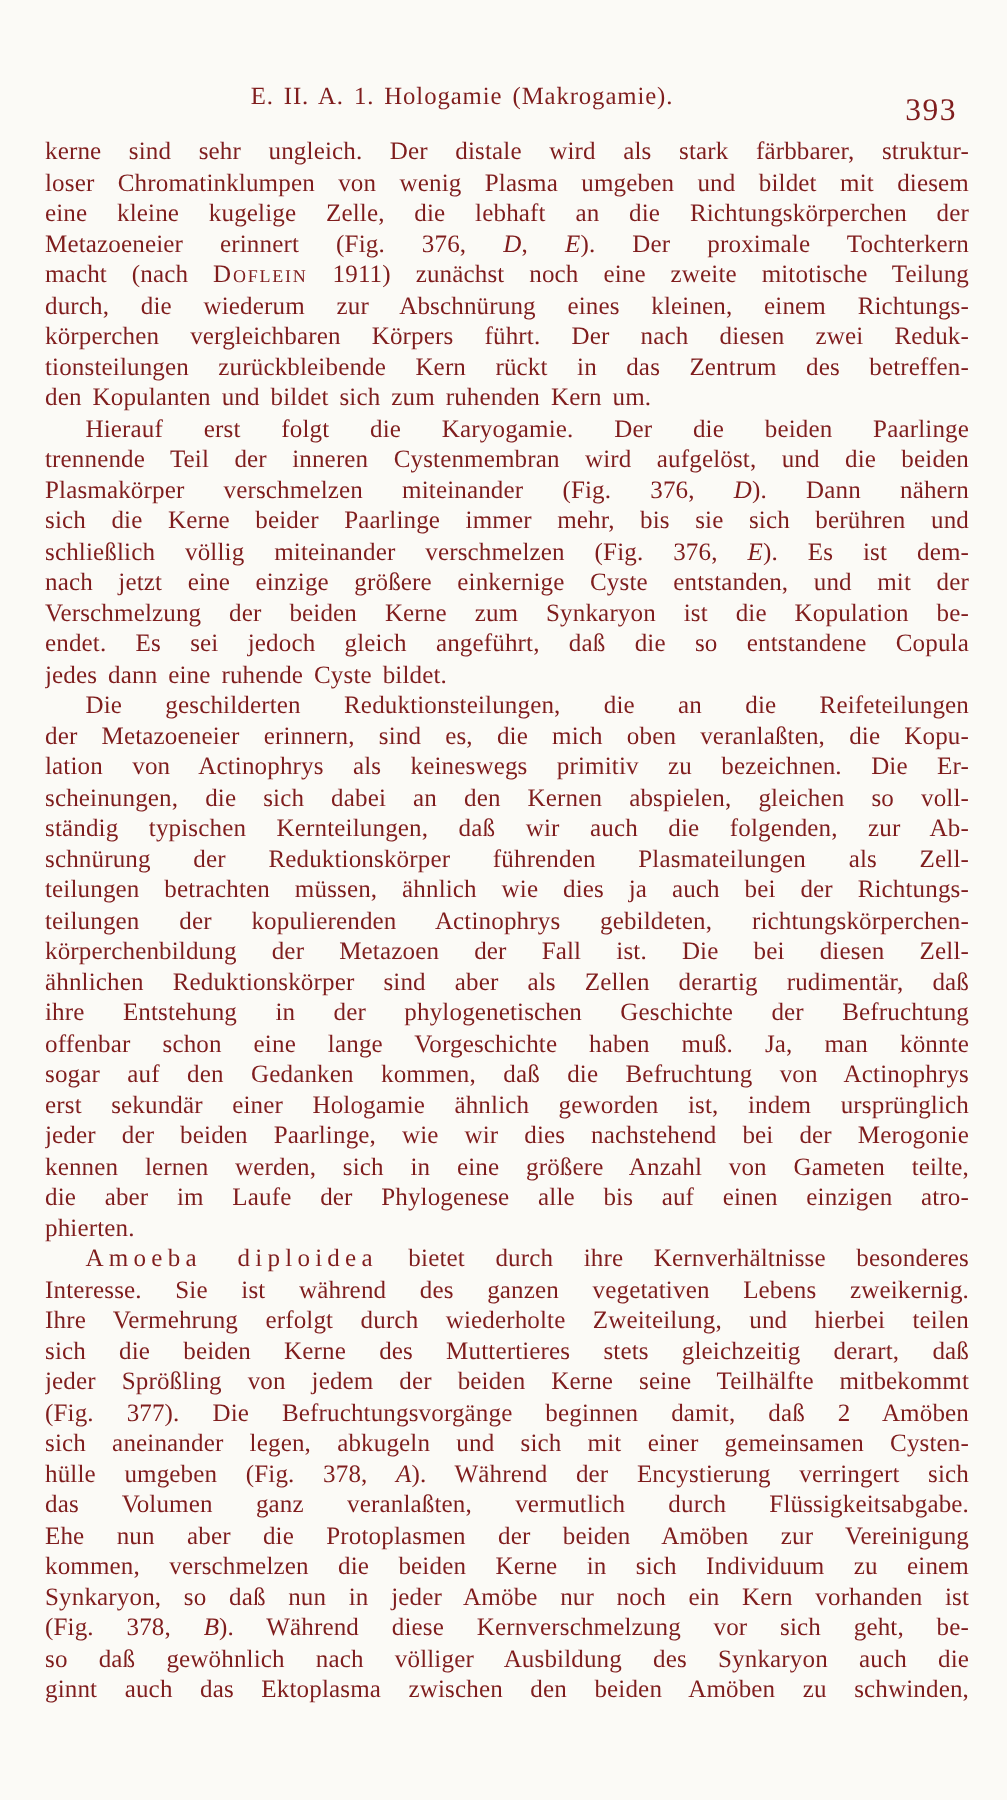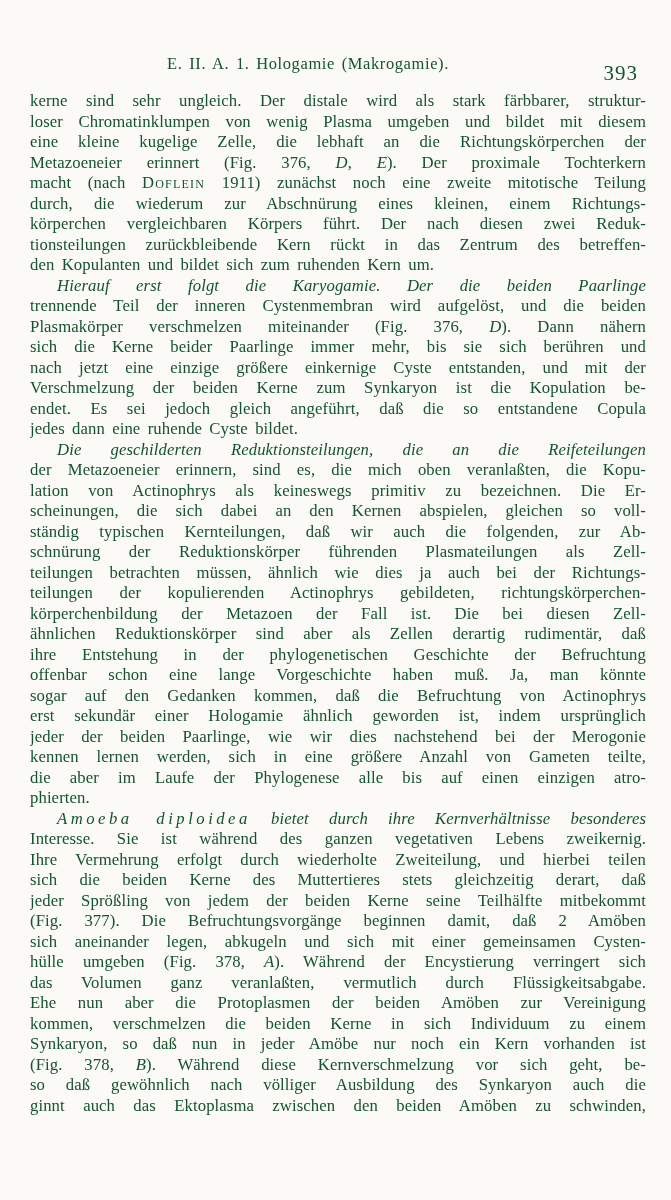--- a/index.html
+++ b/index.html
@@ -7,21 +7,21 @@
     padding: 0;
     background: #fbfaf6;
   }
   .page {
     position: relative;
     width: 671px;
     height: 1200px;
     background: #fbfaf6;
     overflow: hidden;
     font-family: "Liberation Serif", "DejaVu Serif", serif;
-    color: #14532d;
+    color: #7f1d1d;
   }
   .header {
     position: absolute;
     top: 54px;
     left: 30px;
     width: 616px;
     height: 34px;
   }
   .running-title {
     text-align: center;
@@ -46,21 +46,21 @@
     line-height: 20.5px;
     letter-spacing: 0.1px;
   }
   .paragraph { margin: 0; }
   .line {
     text-align: justify;
     text-align-last: justify;
     height: 20.5px;
     overflow: hidden;
   }
-  .line.indent { padding-left: 27px; font-style: italic; }
+  .line.indent { padding-left: 27px; }
   .line.endline {
     text-align-last: left;
     word-spacing: 3px;
   }
   .sc { font-variant: small-caps; letter-spacing: 1.2px; }
   .sp { letter-spacing: 3.5px; }
   .it { font-style: italic; }
 </style>
 </head>
 <body>
@@ -80,20 +80,21 @@
         <div class="line">durch, die wiederum zur Abschnürung eines kleinen, einem Richtungs-</div>
         <div class="line">körperchen vergleichbaren Körpers führt. Der nach diesen zwei Reduk-</div>
         <div class="line">tionsteilungen zurückbleibende Kern rückt in das Zentrum des betreffen-</div>
         <div class="line endline">den Kopulanten und bildet sich zum ruhenden Kern um.</div>
       </div>
       <div class="paragraph">
         <div class="line indent">Hierauf erst folgt die Karyogamie. Der die beiden Paarlinge</div>
         <div class="line">trennende Teil der inneren Cystenmembran wird aufgelöst, und die beiden</div>
         <div class="line">Plasmakörper verschmelzen miteinander (Fig. 376, <span class="it">D</span>). Dann nähern</div>
         <div class="line">sich die Kerne beider Paarlinge immer mehr, bis sie sich berühren und</div>
+        <div class="line">schließlich völlig miteinander verschmelzen (Fig. 376, <span class="it">E</span>). Es ist dem-</div>
         <div class="line">nach jetzt eine einzige größere einkernige Cyste entstanden, und mit der</div>
         <div class="line">Verschmelzung der beiden Kerne zum Synkaryon ist die Kopulation be-</div>
         <div class="line">endet. Es sei jedoch gleich angeführt, daß die so entstandene Copula</div>
         <div class="line endline">jedes dann eine ruhende Cyste bildet.</div>
       </div>
       <div class="paragraph">
         <div class="line indent">Die geschilderten Reduktionsteilungen, die an die Reifeteilungen</div>
         <div class="line">der Metazoeneier erinnern, sind es, die mich oben veranlaßten, die Kopu-</div>
         <div class="line">lation von Actinophrys als keineswegs primitiv zu bezeichnen. Die Er-</div>
         <div class="line">scheinungen, die sich dabei an den Kernen abspielen, gleichen so voll-</div>

